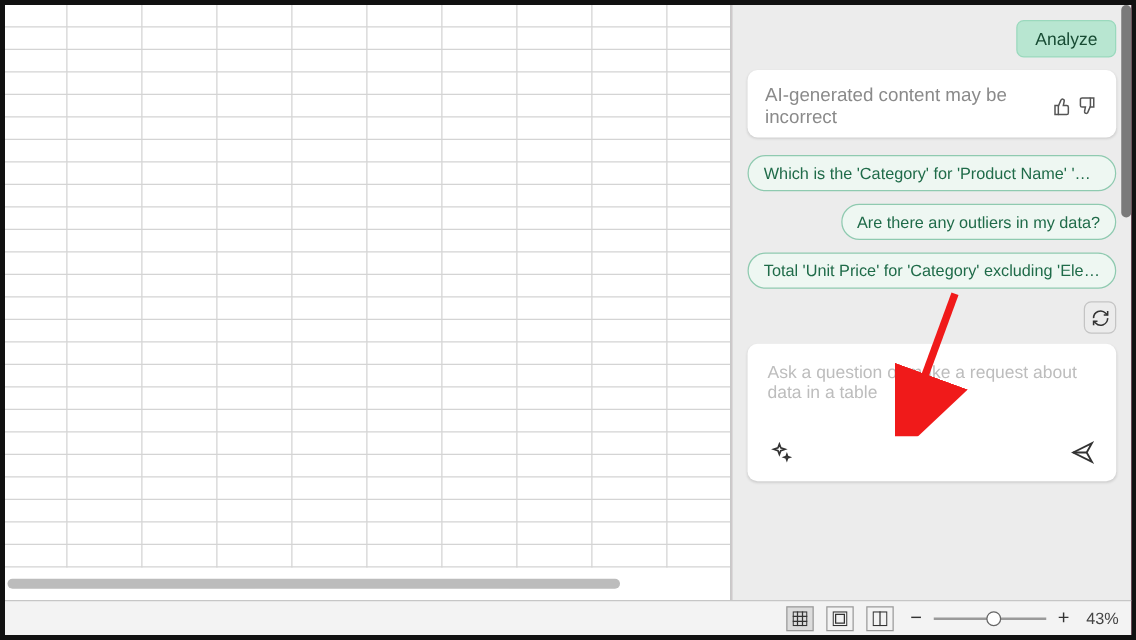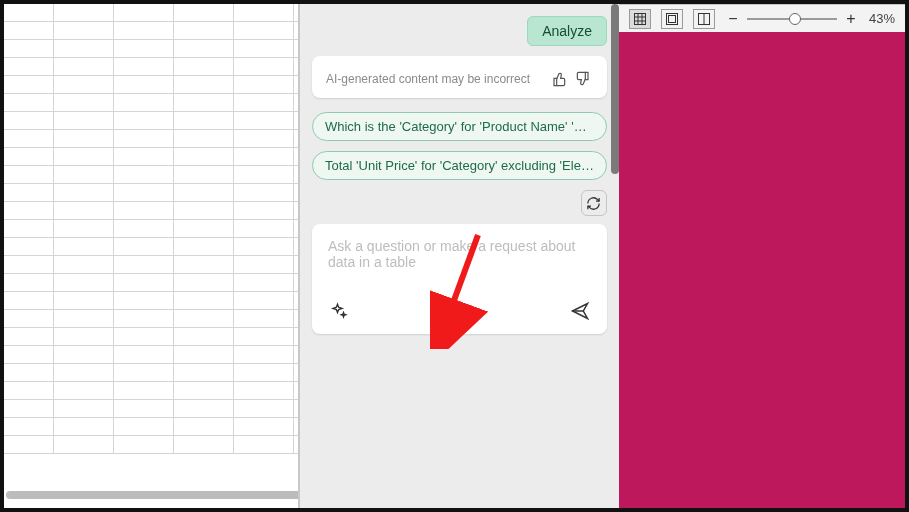--- a/index.html
+++ b/index.html
@@ -11,21 +11,21 @@
     color: #222;
     background: #fff;
     overflow: hidden;
   }
   .app {
     position: relative;
     width: 909px; height: 512px;
     border: 4px solid #111;
     background: #be185d;
     display: flex;
-    flex-direction: row;
+    flex-direction: column;
   }
   .main {
     flex: 1;
     display: flex;
     min-height: 0;
   }
 
   
   .sheet-wrap {
     flex: 1;
@@ -104,21 +104,21 @@
     margin-bottom:14px;
   }
   .card p{
     margin:0 0 8px 0;
     line-height:1.4;
     font-size:14.5px;
   }
   .card-foot{
     display:flex;
     align-items:center;
-    font-size:12px;
+    font-size:15px;
     color:#8a8a8a;
   }
   .card-foot .sp{flex:1}
   .fb-btn{
     width:22px;height:22px;
     display:flex;align-items:center;justify-content:center;
     cursor:pointer;
     color:#555;
   }
 
@@ -577,20 +577,21 @@
             <svg width="16" height="16" viewBox="0 0 24 24" fill="none" stroke="currentColor" stroke-width="1.8">
                 <path d="M17 2H7a2 2 0 0 0-2 2v7a2 2 0 0 0 2 2h4l-1 5a2 2 0 0 0 4 1l3-7"></path>
                 <path d="M21 13h-4V2h4z"></path>
               </svg>
           </span>
         </div>
       </div>
 
       <div class="chips">
         <div class="chip">Which is the 'Category' for 'Product Name' 'Widget A'</div>
+        <div class="chip">Are there any outliers in my data?</div>
         <div class="chip">Total 'Unit Price' for 'Category' excluding 'Electronics'</div>
       </div>
 
       <div class="refresh-row">
         <div class="refresh-btn">
           <svg width="15" height="15" viewBox="0 0 24 24" fill="none" stroke="currentColor" stroke-width="2">
               <path d="M3 12a9 9 0 0 1 15.5-6.3L21 8"></path>
               <path d="M21 3v5h-5"></path>
               <path d="M21 12a9 9 0 0 1-15.5 6.3L3 16"></path>
               <path d="M3 21v-5h5"></path>

